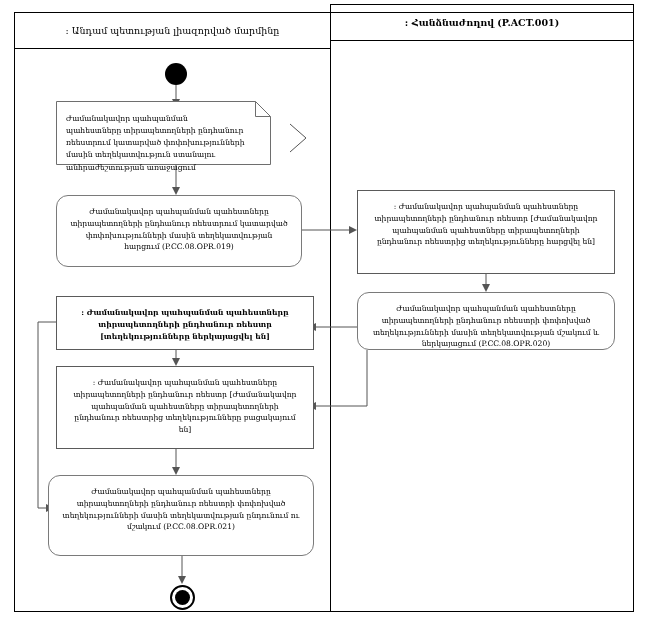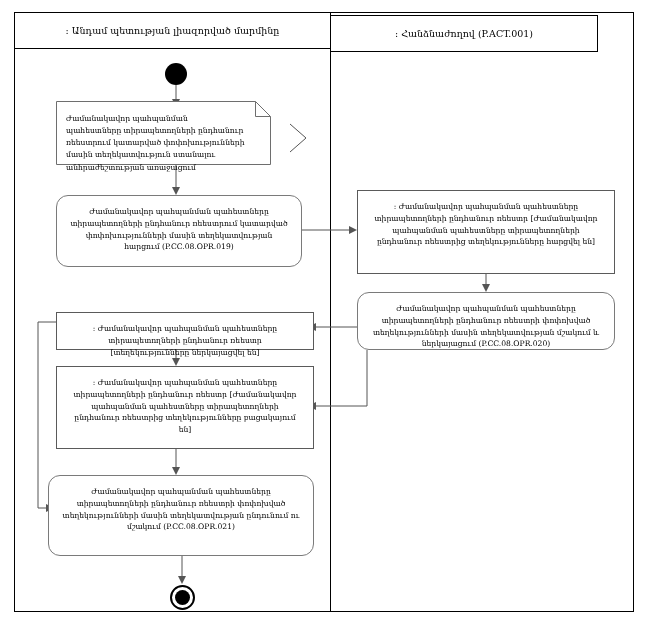--- a/index.html
+++ b/index.html
@@ -132,21 +132,21 @@
   <div class="lane-frame" style="left:14px; top:12px; width:620px; height:600px;"></div>
 
   <div class="lane-divider" style="left:330px; top:12px; height:600px;"></div>
 
   <div class="lane-header" style="left:14px; top:12px; width:317px; height:37px;">
     <div>
       <div>: Անդամ պետության լիազորված մարմինը</div>
     </div>
   </div>
 
-  <div class="lane-header" style="left:330px; top:15px; width:268px; height:37px;">
+  <div class="lane-header" style="left:330px; top:4px; width:304px; height:37px;font-weight:bold;">
     <div>: Հանձնաժողով (P.ACT.001)</div>
   </div>
 
   <svg class="edges" viewBox="0 0 648 624">
     <defs></defs>
 
     <line x1="176" y1="85" x2="176" y2="101"></line>
     <polygon class="arrowhead" points="176,107 172,99 180,99"></polygon>
 
     <line x1="176" y1="165" x2="176" y2="189"></line>
@@ -203,21 +203,21 @@
   </div>
 
   <div class="objectnode" style="left:357px; top:190px; width:258px; height:84px;">
     <span>: Ժամանակավոր պահպանման պահեստները տիրապետողների ընդհանուր ռեեստր [Ժամանակավոր պահպանման պահեստները տիրապետողների ընդհանուր ռեեստրից տեղեկությունները հարցվել են]</span>
   </div>
 
   <div class="activity" style="left:357px; top:292px; width:258px; height:58px;">
     <span>Ժամանակավոր պահպանման պահեստները տիրապետողների ընդհանուր ռեեստրի փոփոխված տեղեկությունների մասին տեղեկատվության մշակում և ներկայացում (P.CC.08.OPR.020)</span>
   </div>
 
-  <div class="objectnode" style="left:56px; top:312px; width:258px; height:38px;">
+  <div class="objectnode" style="left:56px; top:296px; width:258px; height:54px;font-weight:bold;">
     <span>: Ժամանակավոր պահպանման պահեստները տիրապետողների ընդհանուր ռեեստր [տեղեկությունները ներկայացվել են]</span>
   </div>
 
   <div class="objectnode" style="left:56px; top:366px; width:258px; height:83px;">
     <span>: Ժամանակավոր պահպանման պահեստները տիրապետողների ընդհանուր ռեեստր [Ժամանակավոր պահպանման պահեստները տիրապետողների ընդհանուր ռեեստրից տեղեկությունները բացակայում են]</span>
   </div>
 
   <div class="activity" style="left:48px; top:475px; width:266px; height:81px;">
     <span>Ժամանակավոր պահպանման պահեստները տիրապետողների ընդհանուր ռեեստրի փոփոխված տեղեկությունների մասին տեղեկատվության ընդունում ու մշակում (P.CC.08.OPR.021)</span>
   </div>

